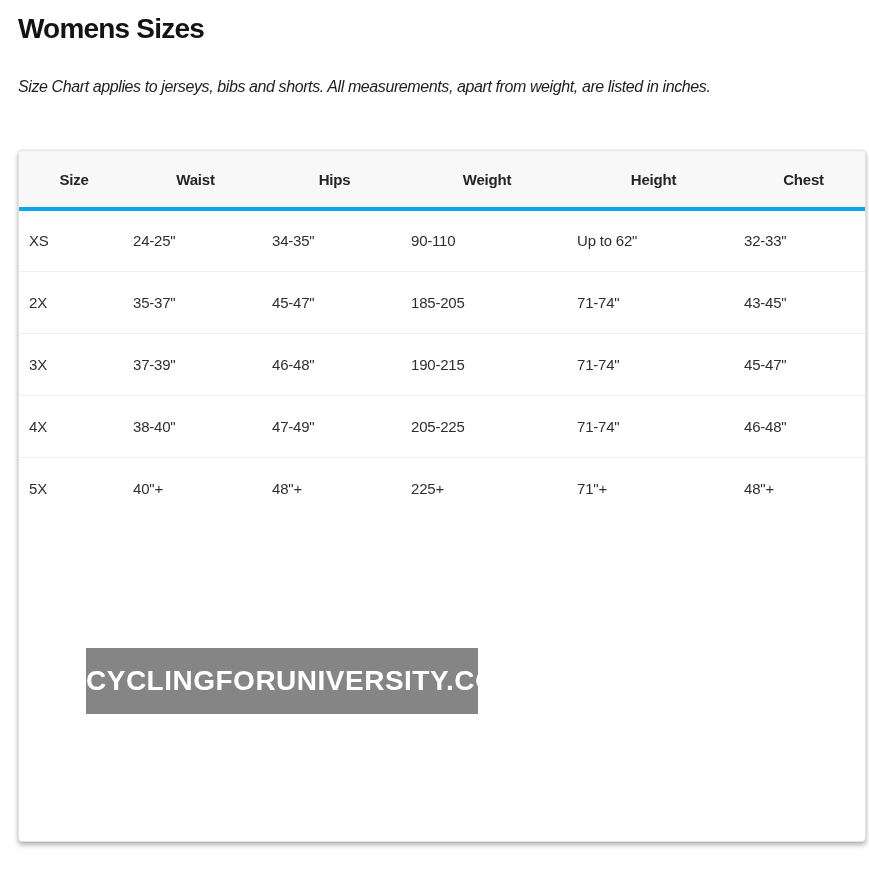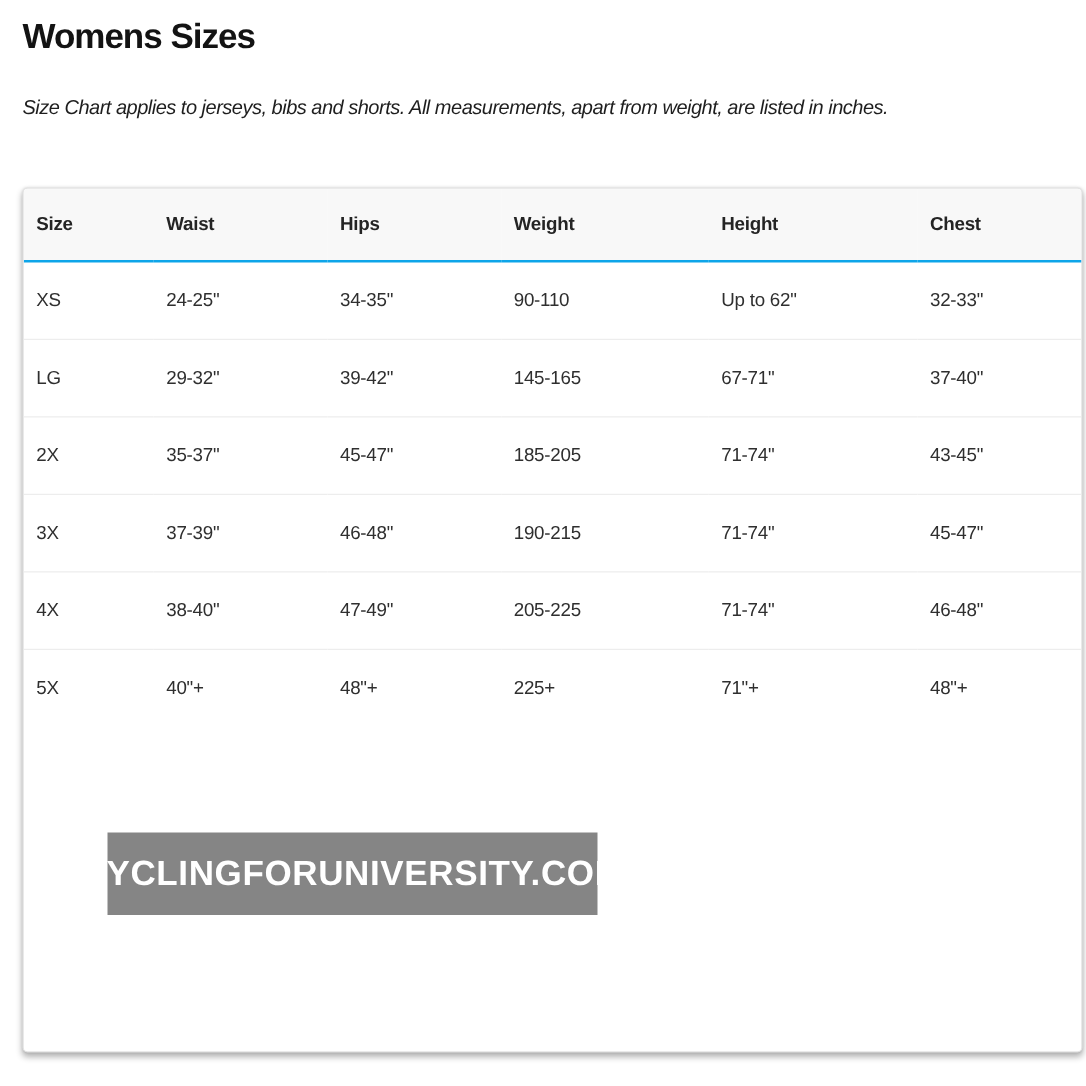--- a/index.html
+++ b/index.html
@@ -33,42 +33,42 @@
     box-shadow: 0 3px 5px rgba(0,0,0,0.30), 0 0 2px rgba(0,0,0,0.08);
     overflow: hidden;
   }
   table.size-chart {
     width: 100%;
     border-collapse: collapse;
     table-layout: fixed;
   }
   thead tr { background: #f8f8f8; }
   th {
-    text-align: left;
+    text-align: center;
     height: 58px;
     padding: 0 4px 0 10px;
     font-size: 15px; font-weight: bold; color: #242424;
-    border-bottom: 2px solid #0ea5e9;
+    border-bottom: 4px solid #0ea5e9;
     letter-spacing: -0.2px;
   }
   td {
     text-align: left;
     height: 62px;
     padding: 0 4px 0 10px;
     font-size: 15px; color: #2f2f2f;
     border-bottom: 1px solid #ededed;
     letter-spacing: -0.2px;
     background: transparent;
   }
   tbody tr:last-child td { border-bottom: none; }
   .watermark {
-    position: absolute; left: 86px; top: 666px;
+    position: absolute; left: 86px; top: 648px;
     width: 392px; height: 66px;
     background: rgba(70,70,70,0.66);
-    display: flex; align-items: center; justify-content: center;
+    display: flex; align-items: center; justify-content: flex-start;
     z-index: 5;
     pointer-events: none;
   }
   .watermark span {
     color: #ffffff;
     font-size: 28px; font-weight: bold;
     letter-spacing: 0.5px;
     white-space: nowrap;
   }
 </style>
@@ -102,28 +102,20 @@
     <tbody id="size-chart-body">
         <tr>
           <td>XS</td>
           <td>24-25"</td>
           <td>34-35"</td>
           <td>90-110</td>
           <td>Up to 62"</td>
           <td>32-33"</td>
         </tr>
         <tr>
-          <td>LG</td>
-          <td>29-32"</td>
-          <td>39-42"</td>
-          <td>145-165</td>
-          <td>67-71"</td>
-          <td>37-40"</td>
-        </tr>
-        <tr>
           <td>2X</td>
           <td>35-37"</td>
           <td>45-47"</td>
           <td>185-205</td>
           <td>71-74"</td>
           <td>43-45"</td>
         </tr>
         <tr>
           <td>3X</td>
           <td>37-39"</td>

